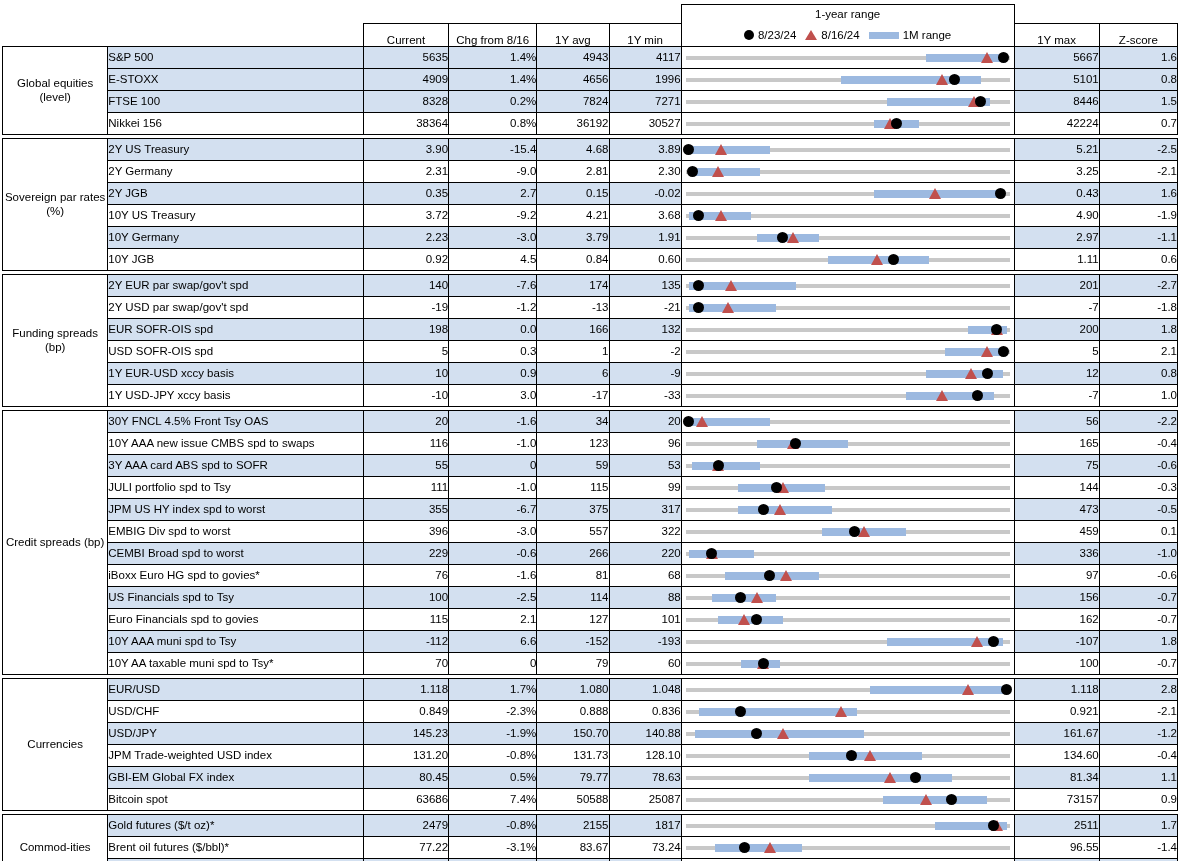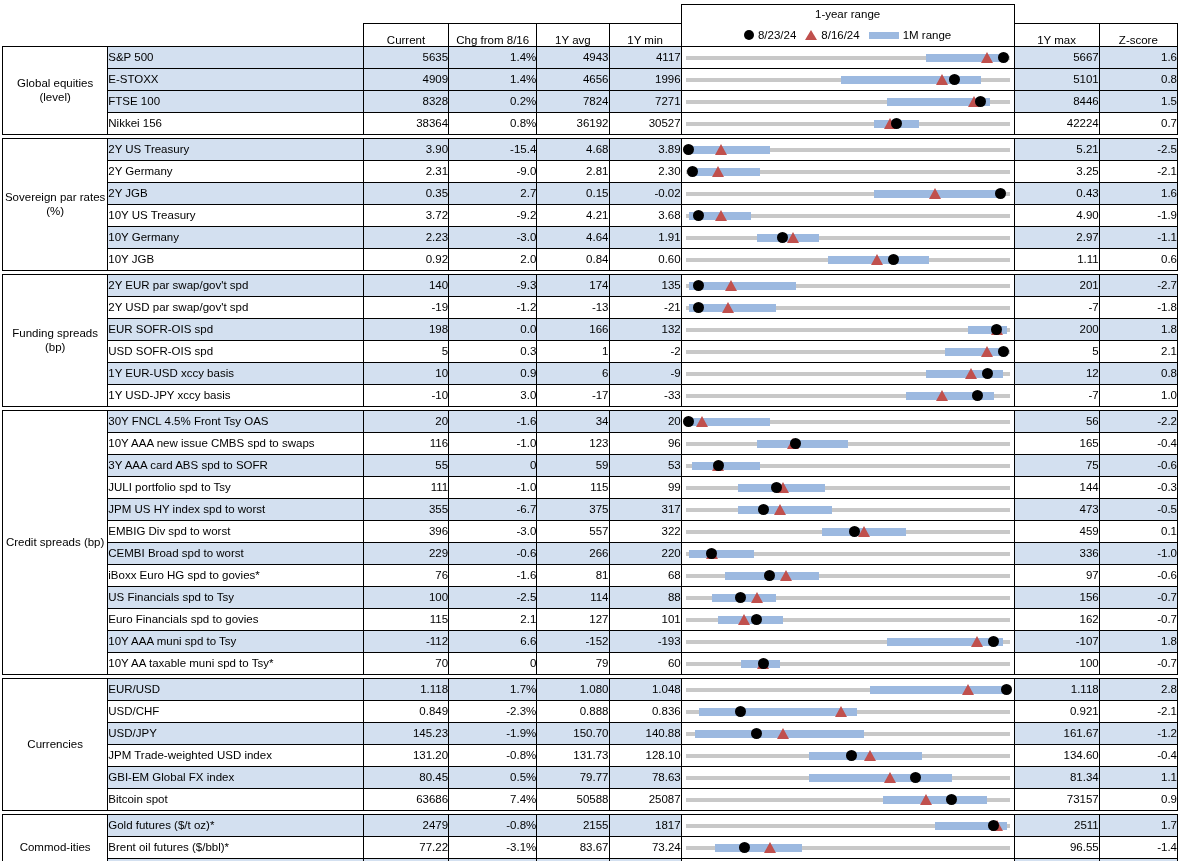--- a/index.html
+++ b/index.html
@@ -206,58 +206,58 @@
               <div class="dot" style="left: calc(3.908% + 4px);"></div>
             </div>
           </td>
           <td class="num">4.90</td>
           <td class="num">-1.9</td>
         </tr>
         <tr>
           <td class="label shade">10Y Germany</td>
           <td class="num shade">2.23</td>
           <td class="num shade">-3.0</td>
-          <td class="num shade">4.64</td>
+          <td class="num shade">3.79</td>
           <td class="num shade">1.91</td>
           <td class="rangecell">
             <div class="rangewrap">
               <div class="track"></div>
               <div class="mbar" style="left: calc(21.494% + 4px); width: 18.563%;"></div>
               <div class="tri" style="left: calc(32.241% + 4px);"></div>
               <div class="dot" style="left: calc(29.31% + 4px);"></div>
             </div>
           </td>
           <td class="num shade">2.97</td>
           <td class="num shade">-1.1</td>
         </tr>
         <tr>
           <td class="label">10Y JGB</td>
           <td class="num">0.92</td>
-          <td class="num">2.0</td>
+          <td class="num">4.5</td>
           <td class="num">0.84</td>
           <td class="num">0.60</td>
           <td class="rangecell">
             <div class="rangewrap">
               <div class="track"></div>
               <div class="mbar" style="left: calc(42.988% + 4px); width: 30.287%;"></div>
               <div class="tri" style="left: calc(57.643% + 4px);"></div>
               <div class="dot" style="left: calc(62.528% + 4px);"></div>
             </div>
           </td>
           <td class="num">1.11</td>
           <td class="num">0.6</td>
         </tr>
         <tr class="sep">
           <td colspan="9" class="noborder"></td>
         </tr>
         <tr>
           <td class="grpcell" rowspan="6">Funding spreads (bp)</td>
           <td class="label shade">2Y EUR par swap/gov't spd</td>
           <td class="num shade">140</td>
-          <td class="num shade">-9.3</td>
+          <td class="num shade">-7.6</td>
           <td class="num shade">174</td>
           <td class="num shade">135</td>
           <td class="rangecell">
             <div class="rangewrap">
               <div class="track"></div>
               <div class="mbar" style="left: calc(0.977% + 4px); width: 32.241%;"></div>
               <div class="tri" style="left: calc(13.678% + 4px);"></div>
               <div class="dot" style="left: calc(3.908% + 4px);"></div>
             </div>
           </td>

